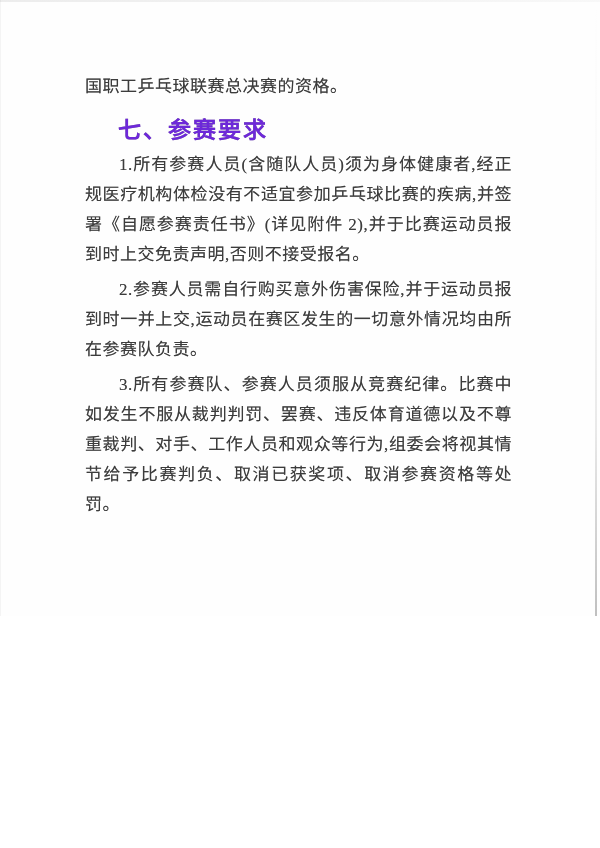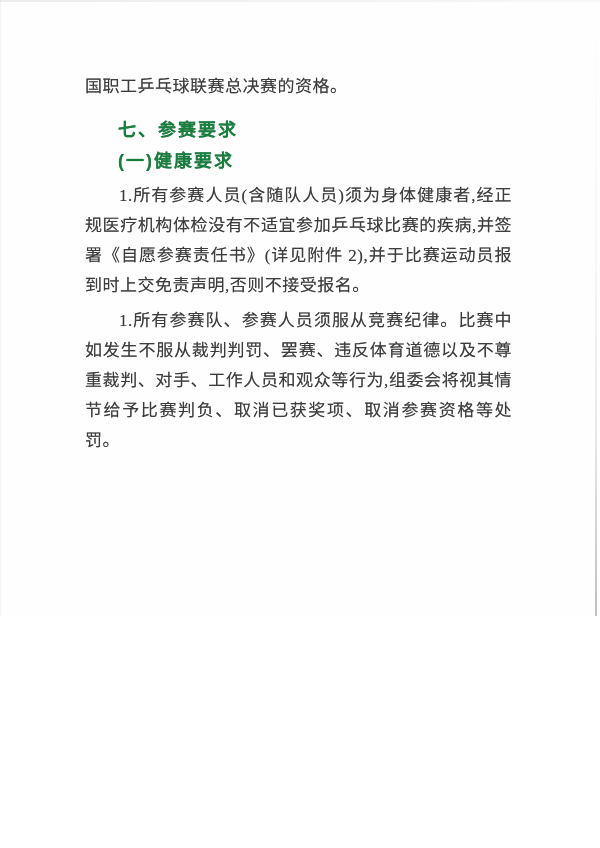--- a/index.html
+++ b/index.html
@@ -56,22 +56,22 @@
     letter-spacing: 0.5px;
     text-shadow: 0 0 0.5px rgba(70,70,70,0.55);
   }
   .body.cont {
     text-indent: 0;
     margin-top: 0;
   }
   .h-major, .h-minor {
     font-family: "Liberation Sans", "DejaVu Sans", sans-serif;
     font-weight: 700;
-    color: #15803d;
-    font-size: 18px;
+    color: #6d28d9;
+    font-size: 23px;
     line-height: 30px;
     letter-spacing: 2px;
     padding-left: 33px;
     margin: 0;
     text-shadow: 0 0 0.5px rgba(40,40,40,0.5);
   }
   .h-major { margin-top: 13px; }
   .h-minor { margin-top: 1px; }
   .page-number {
     position: absolute;
@@ -91,24 +91,24 @@
   <div class="scan-edge-top"></div>
   <div class="scan-edge-left"></div>
   <div class="scan-edge-right"></div>
 
   <main class="content">
     <p class="body cont">国职工乒乓球联赛总决赛的资格。</p>
 
 
     <h2 class="h-major">七、参赛要求</h2>
 
-    <h3 class="h-minor">(一)健康要求</h3>
 
     <p class="body">1.所有参赛人员(含随队人员)须为身体健康者,经正规医疗机构体检没有不适宜参加乒乓球比赛的疾病,并签署《自愿参赛责任书》(详见附件 2),并于比赛运动员报到时上交免责声明,否则不接受报名。</p>
 
+    <p class="body">2.参赛人员需自行购买意外伤害保险,并于运动员报到时一并上交,运动员在赛区发生的一切意外情况均由所在参赛队负责。</p>
 
 
-    <p class="body">1.所有参赛队、参赛人员须服从竞赛纪律。比赛中如发生不服从裁判判罚、罢赛、违反体育道德以及不尊重裁判、对手、工作人员和观众等行为,组委会将视其情节给予比赛判负、取消已获奖项、取消参赛资格等处罚。</p>
+    <p class="body">3.所有参赛队、参赛人员须服从竞赛纪律。比赛中如发生不服从裁判判罚、罢赛、违反体育道德以及不尊重裁判、对手、工作人员和观众等行为,组委会将视其情节给予比赛判负、取消已获奖项、取消参赛资格等处罚。</p>
 
   </main>
 
   <div class="page-number">- 6 -</div>
 </div>
 
 </body></html>

